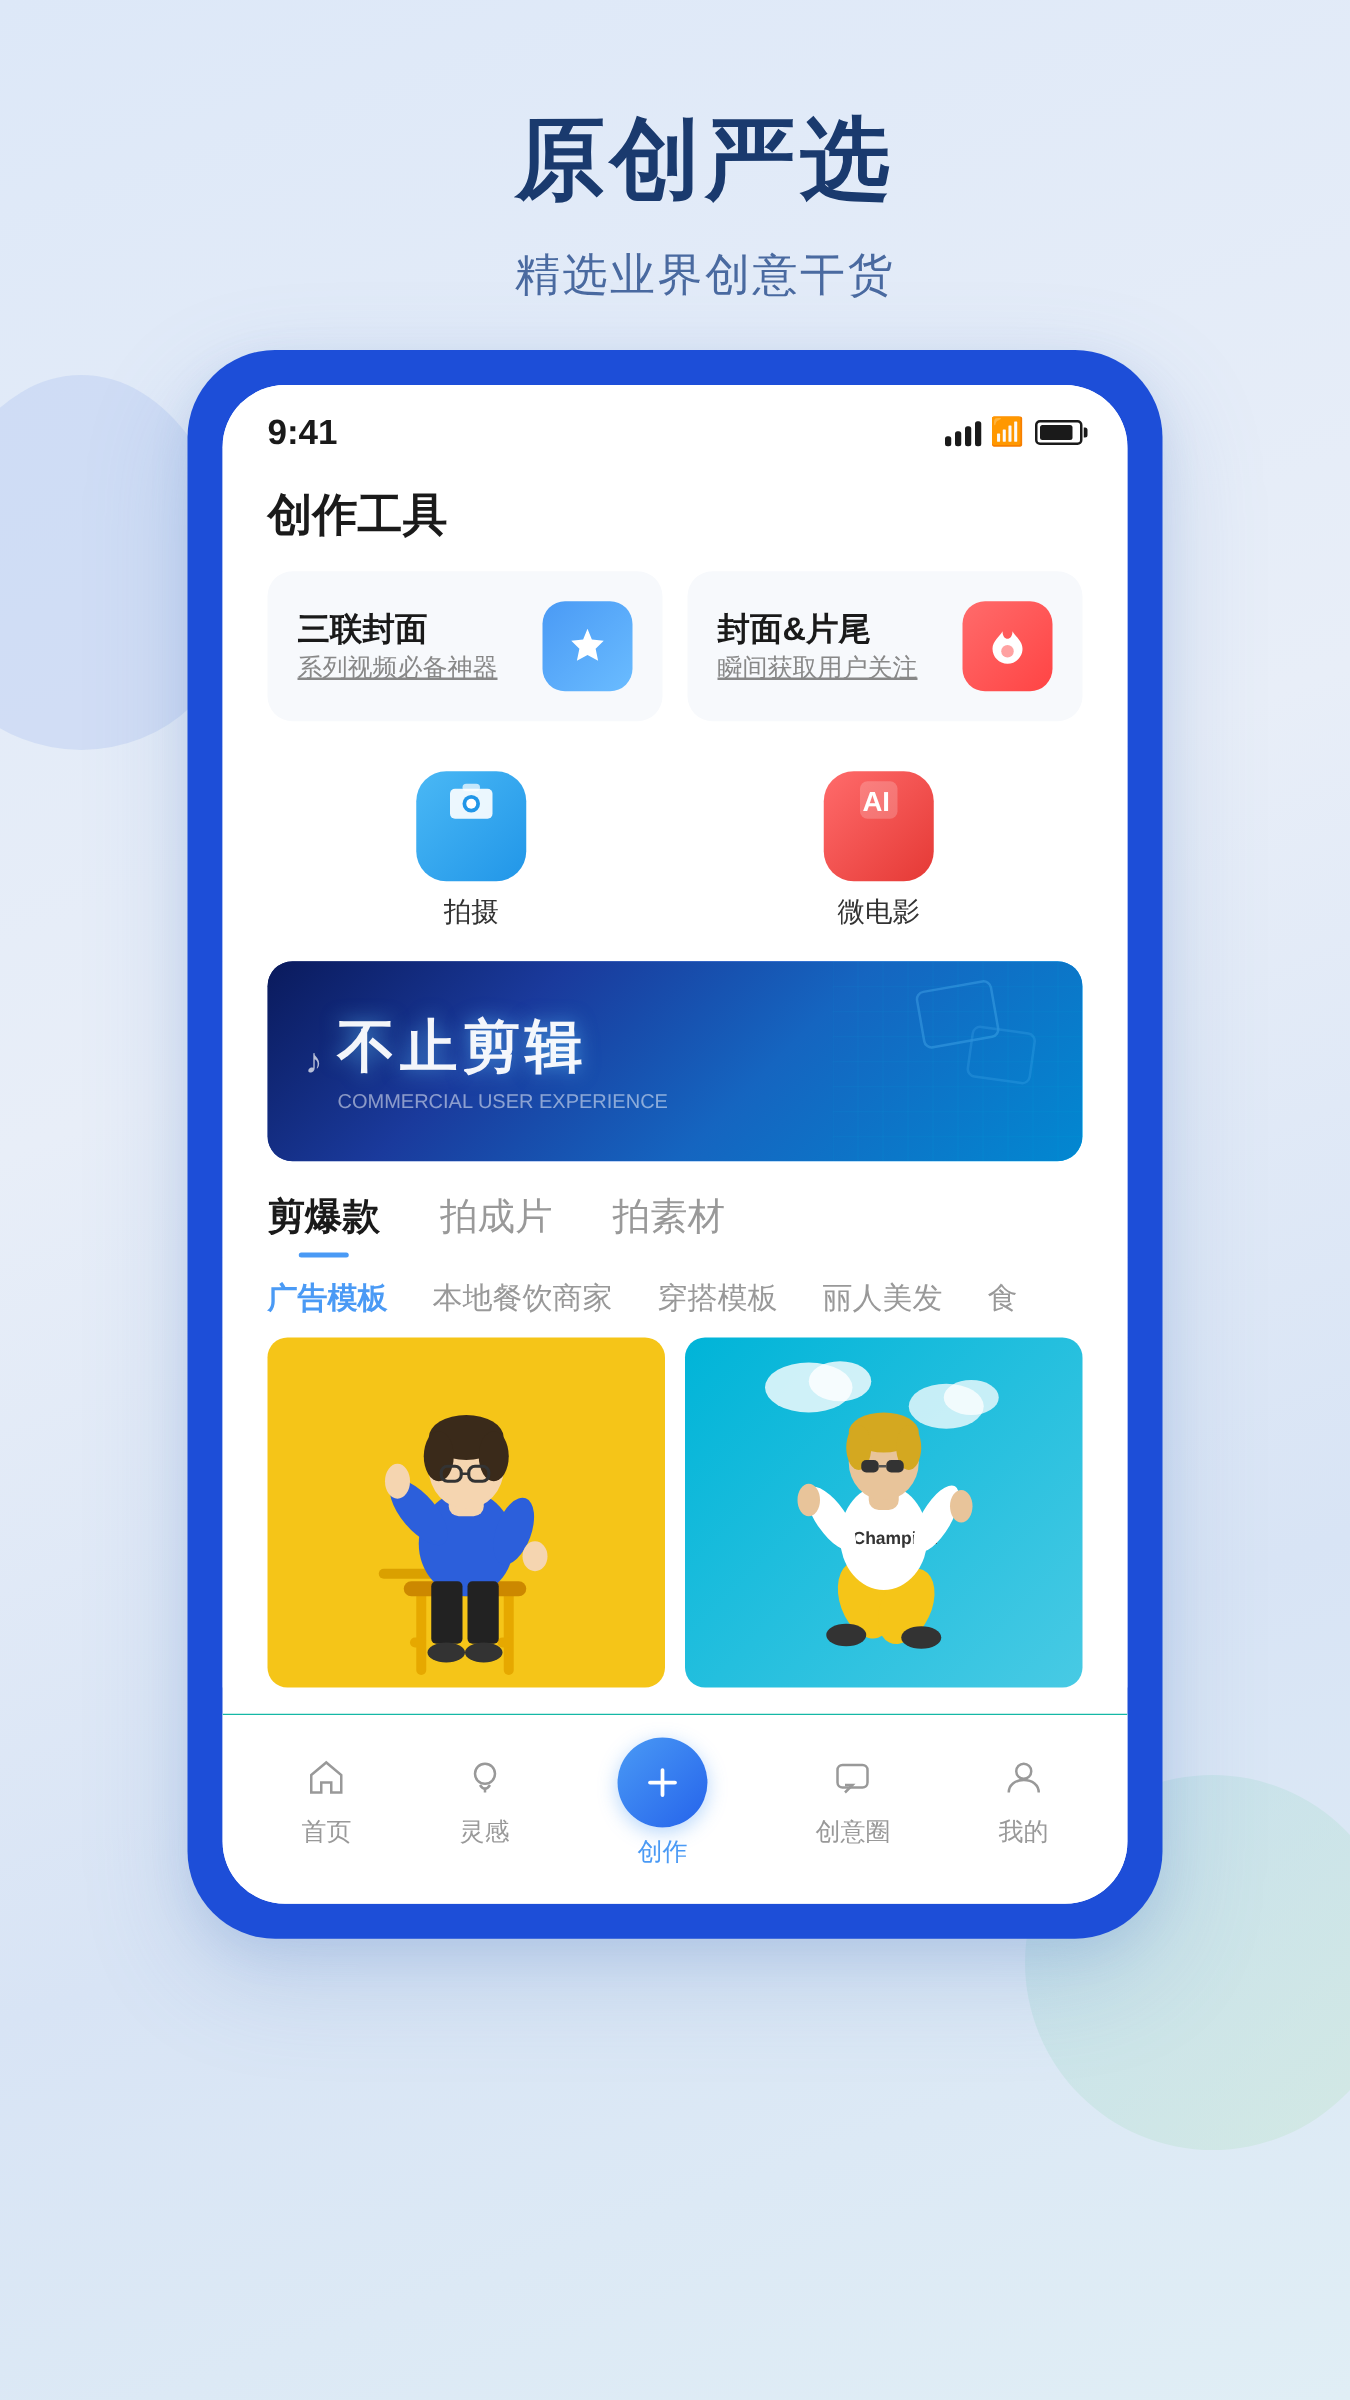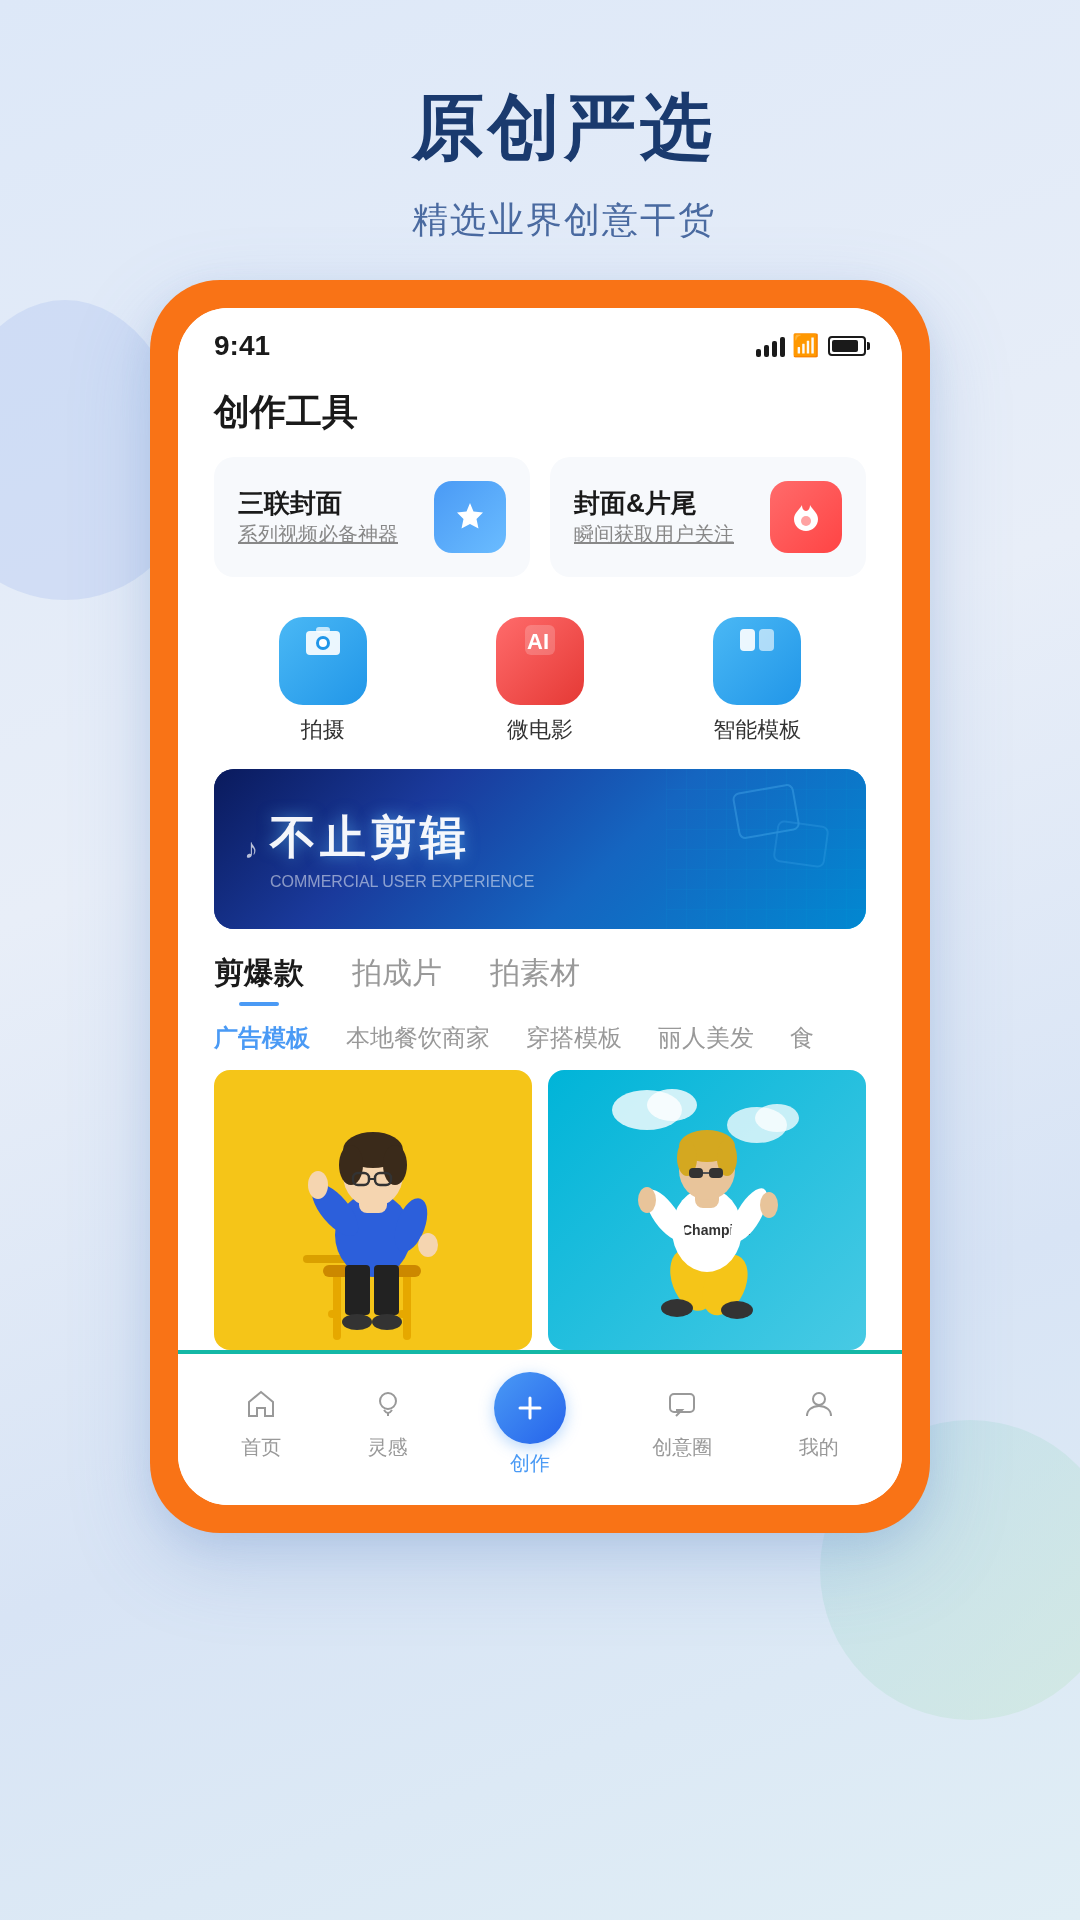--- a/index.html
+++ b/index.html
@@ -58,21 +58,21 @@
     
     .phone-wrapper {
       position: absolute;
       top: 280px;
       left: 50%;
       transform: translateX(-50%);
       width: 780px;
       z-index: 3;
     }
     .phone-frame {
-      background: #f97316;
+      background: #1d4ed8;
       border-radius: 70px;
       padding: 28px;
       box-shadow: 0 30px 80px rgba(100, 140, 200, 0.25), 0 10px 30px rgba(100, 140, 200, 0.15);
     }
     .phone-inner {
       background: #fff;
       border-radius: 50px;
       overflow: hidden;
       position: relative;
     }
@@ -309,21 +309,22 @@
       background: linear-gradient(135deg, #00b4d8, #48cae4);
     }
 
     
     .bottom-nav {
       display: flex;
       justify-content: space-around;
       align-items: center;
       padding: 18px 20px 28px;
       background: #fff;
-      border-top: 4px solid #14b8a6;
+      border-top: 1px solid #14b8a6;
+      margin-top: 21px;
     }
     .nav-item {
       display: flex;
       flex-direction: column;
       align-items: center;
       gap: 6px;
       cursor: pointer;
     }
     .nav-icon {
       font-size: 32px;
@@ -428,29 +429,20 @@
         </div>
         <div class="icon-item">
           <div class="icon-circle icon-ai">
             <svg width="46" height="46" viewBox="0 0 46 46" fill="none">
               <rect x="8" y="8" width="30" height="30" rx="6" fill="white" fill-opacity="0.2"></rect>
               <text x="10" y="32" font-size="22" font-weight="bold" fill="white" font-family="Arial">AI</text>
             </svg>
           </div>
           <span class="icon-label">微电影</span>
         </div>
-        <div class="icon-item">
-          <div class="icon-circle icon-template">
-            <svg width="46" height="46" viewBox="0 0 46 46" fill="none">
-              <rect x="6" y="12" width="15" height="22" rx="4" fill="white" fill-opacity="0.9"></rect>
-              <rect x="25" y="12" width="15" height="22" rx="4" fill="white" fill-opacity="0.6"></rect>
-            </svg>
-          </div>
-          <span class="icon-label">智能模板</span>
-        </div>
       </div>
 
       <div class="banner-section">
         <div class="banner">
           <div style="position:absolute;left:0;top:0;right:0;bottom:0;background:linear-gradient(135deg, #0a1a5c 0%, #1a3a9c 30%, #1565c0 60%, #0288d1 100%);"></div>
 
           <div style="position:absolute;right:20px;top:10px;width:120px;height:100px;opacity:0.35;">
             <svg width="120" height="100" viewBox="0 0 120 100">
               <rect x="10" y="10" width="60" height="45" rx="6" fill="none" stroke="rgba(100,200,255,0.8)" stroke-width="2" transform="rotate(-10 40 32)"></rect>
               <rect x="50" y="45" width="50" height="40" rx="6" fill="none" stroke="rgba(100,200,255,0.5)" stroke-width="2" transform="rotate(8 75 65)"></rect>

